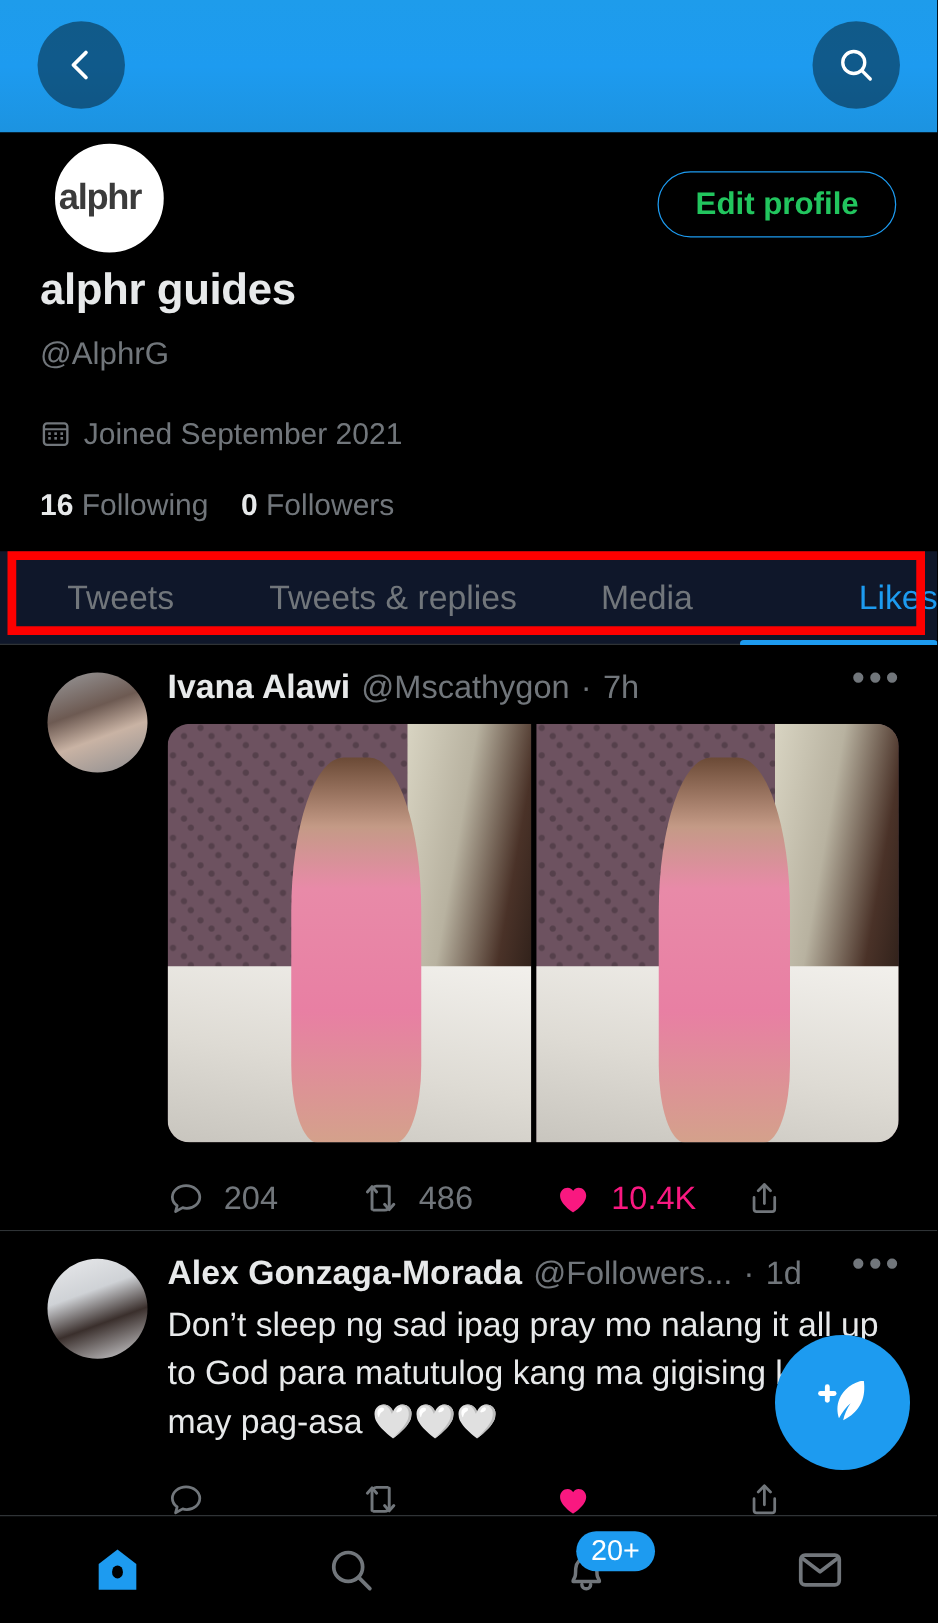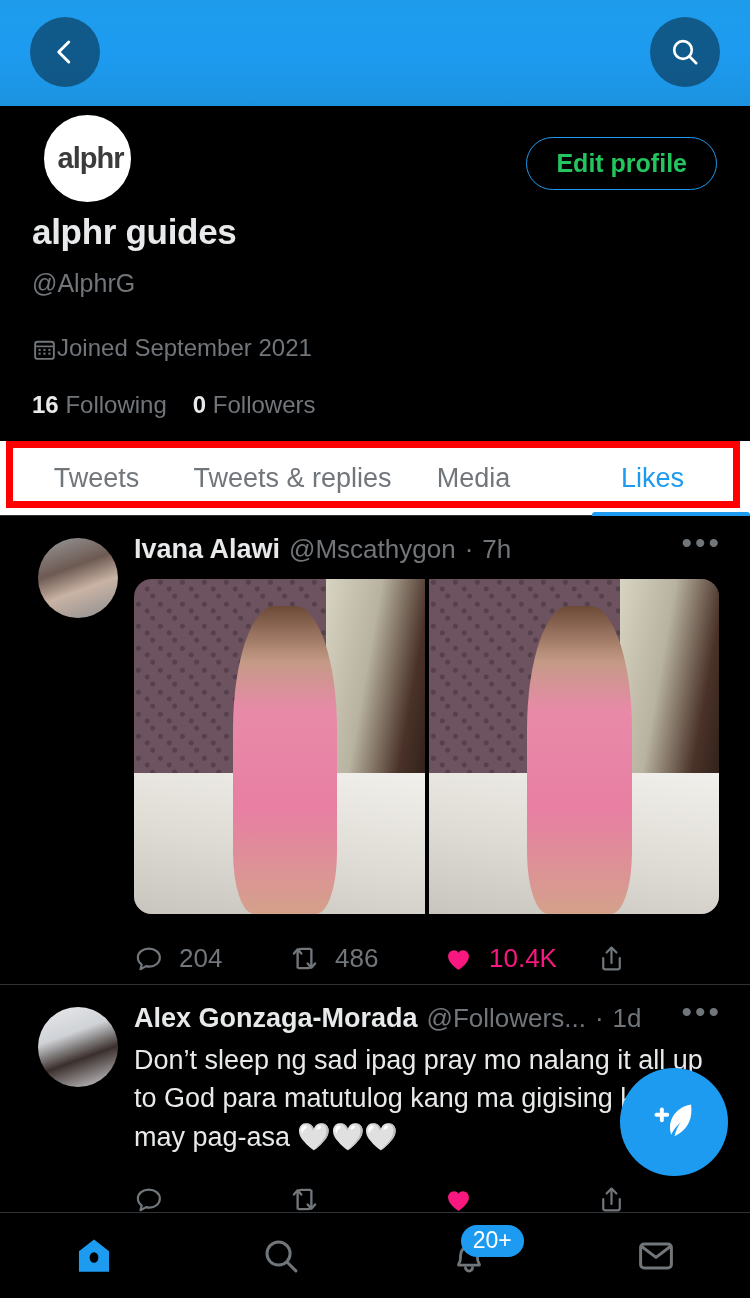--- a/index.html
+++ b/index.html
@@ -24,21 +24,21 @@
     cursor:pointer;
   }
   .banner-btn.back { left:30px; }
   .banner-btn.search { right:30px; }
 
   
   .profile { position:absolute; left:0; top:106px; width:750px; height:330px; background:#000; }
   .avatar {
     position:absolute; left:40px; top:5px; width:95px; height:95px; border-radius:50%;
     background:#fff; border:4px solid #000;
-    display:flex; align-items:center; justify-content:center; overflow:hidden;
+    display:flex; align-items:center; overflow:hidden;
   }
   .avatar-text {
     font-size:29px; font-weight:700; color:#3b3b3b; letter-spacing:-1px;
     white-space:nowrap; transform:translateX(3px);
   }
   .edit-profile {
     position:absolute; right:33px; top:31px;
     padding:13px 29px; border:1.6px solid #1d9bf0; border-radius:34px;
     color:#22c55e; font-size:25px; font-weight:700; background:transparent;
     cursor:pointer; line-height:1;
@@ -46,34 +46,34 @@
   .display-name {
     position:absolute; left:32px; top:106px;
     font-size:35px; font-weight:700; color:#e7e9ea; letter-spacing:-0.3px;
   }
   .handle {
     position:absolute; left:32px; top:163px;
     font-size:25px; color:#71767b;
   }
   .joined-row {
     position:absolute; left:32px; top:228px;
-    display:flex; align-items:flex-end; 
+    display:flex; align-items:flex-start; gap:10px;
   }
   .joined-text { font-size:24px; color:#71767b; }
   .stats-row {
     position:absolute; left:32px; top:285px;
     display:flex; align-items:baseline; gap:26px;
   }
   .stat { font-size:24px; color:#71767b; white-space:nowrap; }
   .stat b { color:#e7e9ea; font-weight:700; }
 
   
   .tabs {
     position:absolute; left:0; top:441px; width:750px; height:75px;
-    display:flex; align-items:center; background:#ffffff;
+    display:flex; align-items:center; background:#0f172a;gap:22px;
   }
   .tab {
     flex:0 0 auto; text-align:center; font-size:27px; color:#71767b;
     cursor:pointer; position:relative; height:100%;
     display:flex; align-items:center; justify-content:center;
   }
   .tab.t0 { width:193px; }
   .tab.t1 { width:199px; }
   .tab.t2 { width:163px; }
   .tab.t3 { width:195px; }

